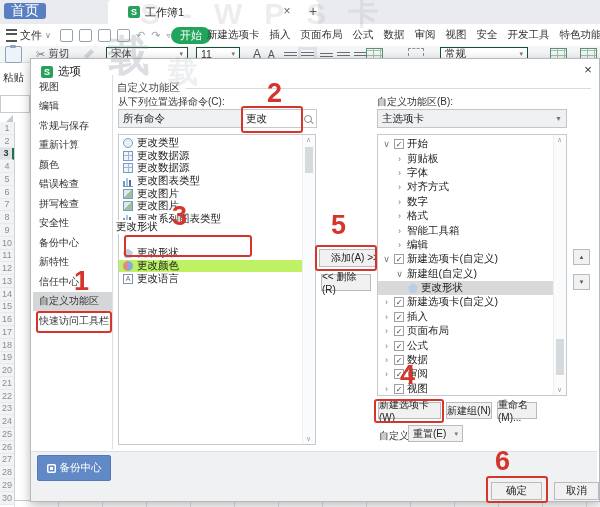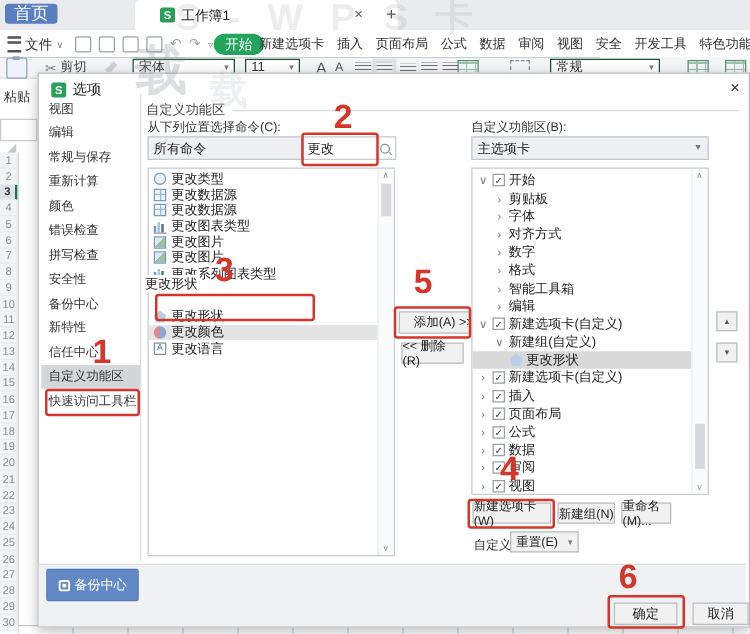--- a/index.html
+++ b/index.html
@@ -71,21 +71,21 @@
   #chooselbl{left:87px;top:36px;font-size:10px;color:#333}
   #srcdd{left:87px;top:50px;width:136px;height:19px;background:#eef0f1;border:1px solid #c2c6ca;box-sizing:border-box;
          display:flex;align-items:center;padding:0 4px;font-size:10.5px;color:#222}
   #searchbox{left:210px;top:50px;width:76px;height:19px;border:1px solid #c6cacd;background:#fff;box-sizing:border-box;
          display:flex;align-items:center;padding:0 4px;font-size:10.5px;color:#222}
   .mag{margin-left:auto;width:6px;height:6px;border:1px solid #8a9096;border-radius:50%;position:relative}
   .mag::after{content:'';position:absolute;width:4px;height:1px;background:#8a9096;transform:rotate(45deg);right:-3px;bottom:-1px}
   #cmdlist{left:87px;top:75px;width:198px;height:311px;border:1px solid #c6cacd;background:#fff;overflow:hidden;
            padding-top:2px;box-sizing:border-box}
   .cmd-row{height:12.6px;display:flex;align-items:center;padding-left:4px;font-size:10.5px;color:#222;gap:4px}
-  .cmd-row.selected{background:#e5e5e5}
+  .cmd-row.selected{background:#bef264}
   .cmd-spacer{height:22px}
   .cmd-icon{width:10px;height:10px;flex:0 0 auto}
   .icon-type{border:1px solid #7a9cc0;border-radius:50%;background:#e8f0f8;box-sizing:border-box}
   .icon-table{border:1px solid #7a9cc0;box-sizing:border-box;background:
       linear-gradient(#9db8d6 0 0) 0 3px/100% 1px no-repeat,
       linear-gradient(#9db8d6 0 0) 4px 0/1px 100% no-repeat,#eef4fa}
   .icon-chart{border-bottom:1px solid #8a9096;background:
       linear-gradient(to top,#6f9cc6 0 50%,transparent 50%) 0 100%/2px 100% no-repeat,
       linear-gradient(to top,#a8c4e0 0 80%,transparent 80%) 3px 100%/2px 100% no-repeat,
       linear-gradient(to top,#49729e 0 65%,transparent 65%) 6px 100%/2px 100% no-repeat}

